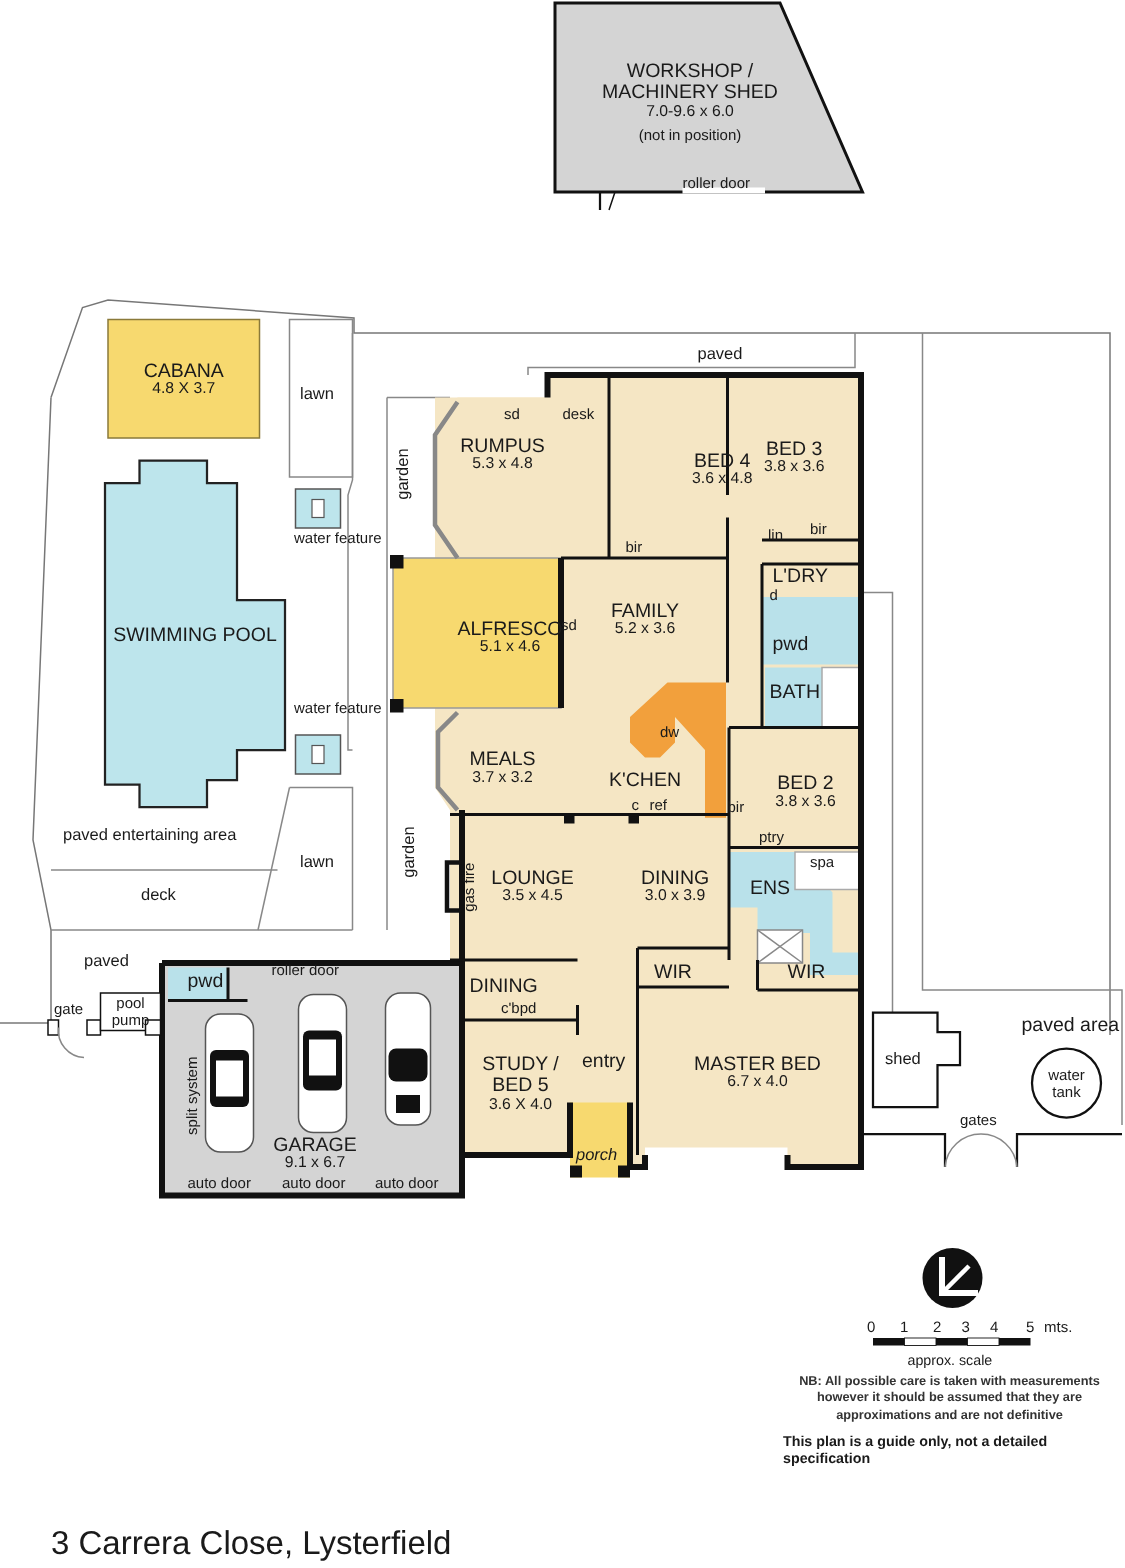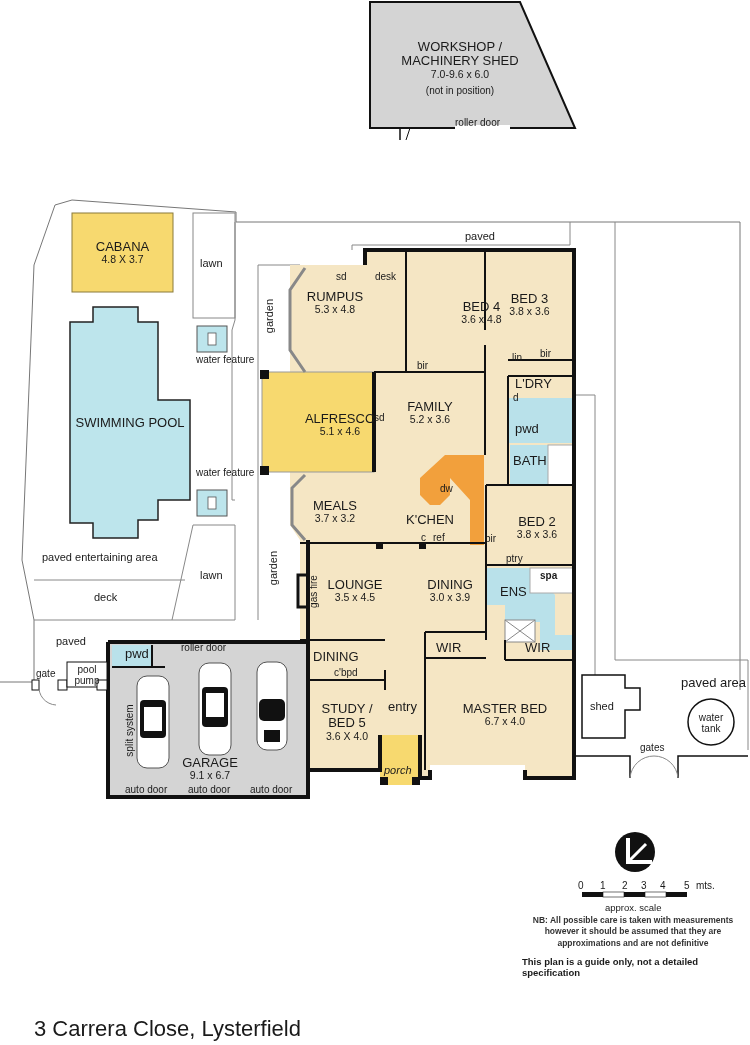--- a/index.html
+++ b/index.html
@@ -208,21 +208,21 @@
 <div class="lbl xs" style="left:421px;top:532px;">c</div>
 <div class="lbl xs" style="left:433px;top:532px;">ref</div>
 <div class="lbl xs" style="left:458px;top:553px;padding-left:48px;">ptry</div>
 <div class="lbl xs" style="left:485px;top:533px;">bir</div>
 <div class="lbl rn" style="left:500px;top:515px;width:74px;"><span>BED 2</span><span class="rd">3.8 x 3.6</span></div>
 
 <div class="lbl xs vert" style="left:297px;top:586px;">gas fire</div>
 <div class="lbl rn" style="left:320px;top:578px;width:70px;"><span>LOUNGE</span><span class="rd">3.5 x 4.5</span></div>
 <div class="lbl rn" style="left:420px;top:578px;width:60px;"><span>DINING</span><span class="rd">3.0 x 3.9</span></div>
 <div class="lbl rn" style="left:500px;top:585px;">ENS</div>
-<div class="lbl xs" style="left:540px;top:570px;font-weight:bold;">spa</div>
+<div class="lbl xs" style="left:540px;top:570px;">spa</div>
 <div class="lbl rn" style="left:436px;top:641px;">WIR</div>
 <div class="lbl rn" style="left:525px;top:641px;">WIR</div>
 
 <div class="lbl rn" style="left:313px;top:650px;">DINING</div>
 <div class="lbl xs" style="left:334px;top:667px;">c'bpd</div>
 <div class="lbl rn" style="left:312px;top:702px;width:70px;"><span>STUDY /</span><br><span>BED 5</span><span class="rd">3.6 X 4.0</span></div>
 <div class="lbl rn" style="left:388px;top:700px;">entry</div>
 <div class="lbl sm" style="left:384px;top:764px;font-style:italic;">porch</div>
 <div class="lbl rn" style="left:440px;top:702px;width:130px;"><span>MASTER BED</span><span class="rd">6.7 x 4.0</span></div>
 

